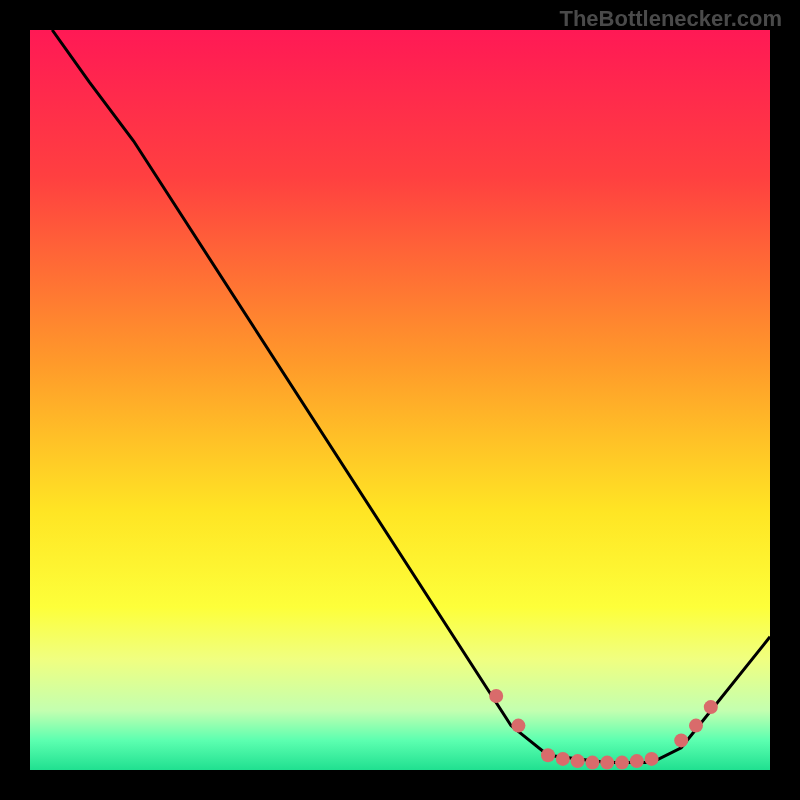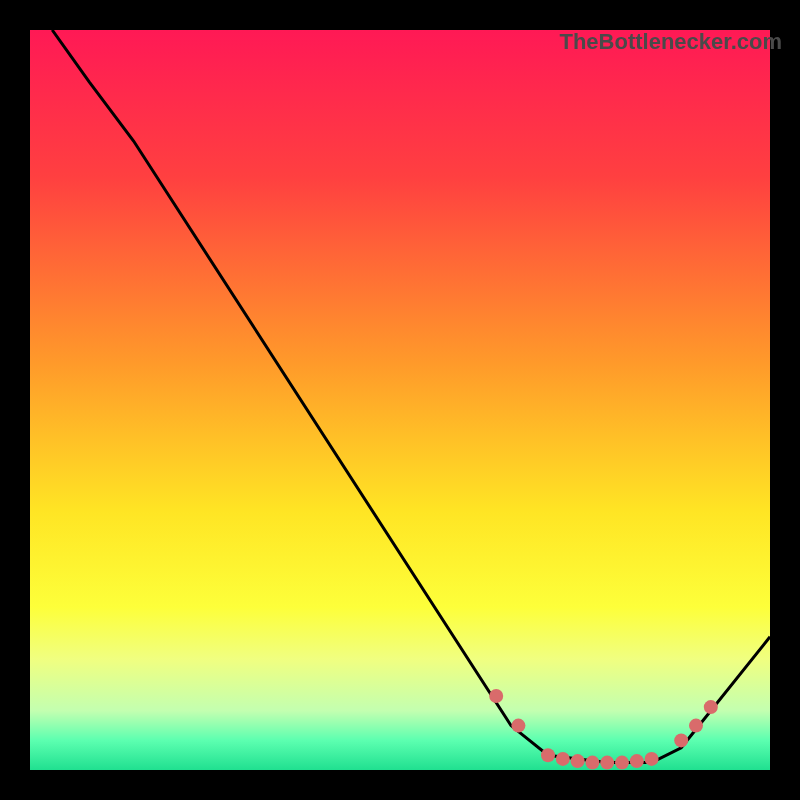--- a/index.html
+++ b/index.html
@@ -12,21 +12,20 @@
     overflow: hidden;
   }
   .watermark {
     position: absolute;
     top: 6px;
     right: 18px;
     color: #4a4a4a;
     font-size: 22px;
     font-weight: bold;
     z-index: 10;
-    margin-top: 23px;
   }
   .plot-area {
     position: absolute;
     left: 30px;
     top: 30px;
     width: 740px;
     height: 740px;
   }
   .gradient-bg {
     width: 100%;

